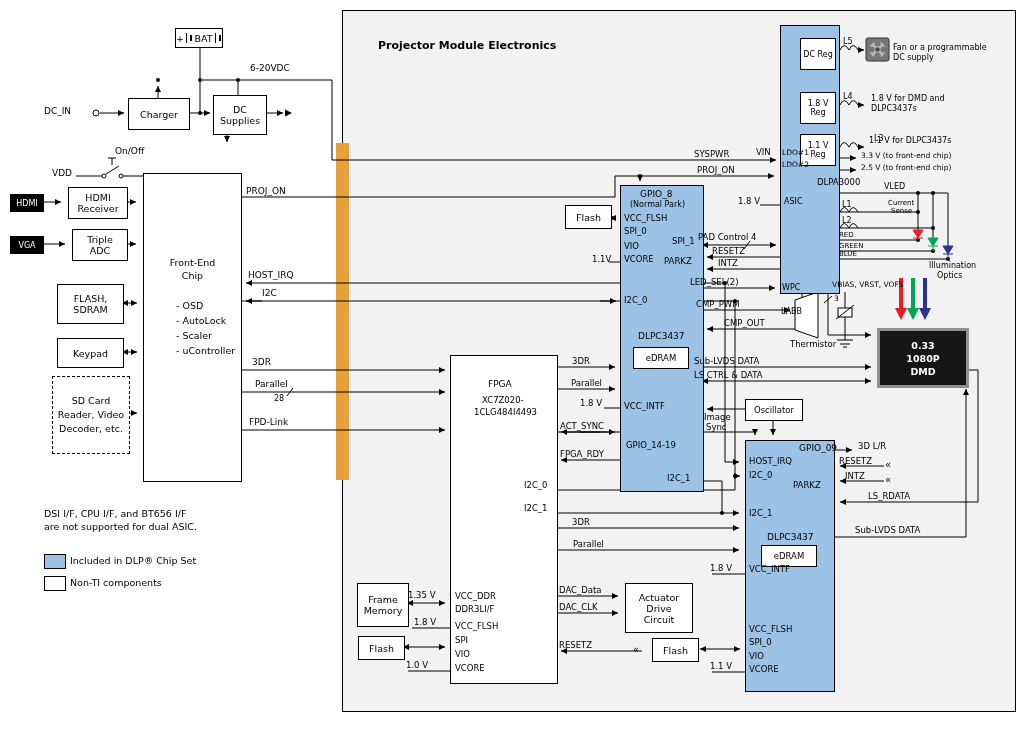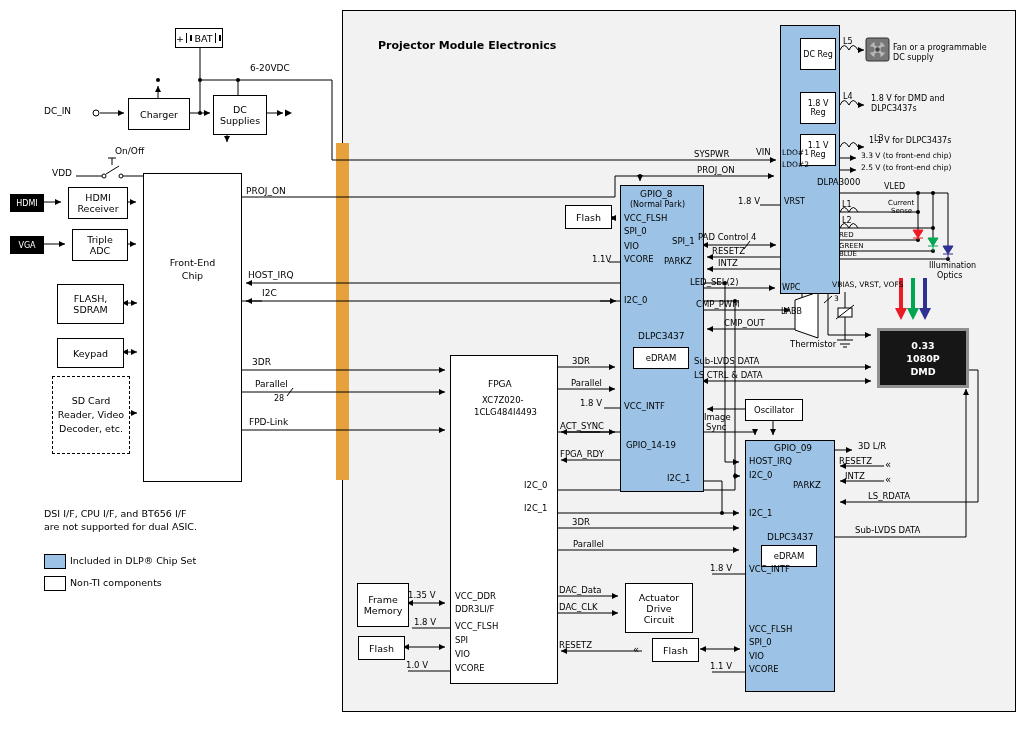--- a/index.html
+++ b/index.html
@@ -239,20 +239,26 @@
       <span>HDMI Receiver</span>
     </div>
   <div class="blk tag" style="left:10px;top:236px;width:32px;height:16px;">
       <span>VGA</span>
     </div>
   <div class="blk" style="left:72px;top:229px;width:54px;height:30px;">
       <span class="wrapnarrow">Triple ADC</span>
     </div>
   <div class="blk fe" style="left:143px;top:173px;width:97px;height:307px;">
     <div class="fet">Front-End Chip</div>
+    <div class="fei">
+      <div>- OSD</div>
+      <div>- AutoLock</div>
+      <div>- Scaler</div>
+      <div>- uController</div>
+    </div>
   </div>
   <div class="blk" style="left:57px;top:284px;width:65px;height:38px;">
       <span>FLASH, SDRAM</span>
     </div>
   <div class="blk" style="left:57px;top:338px;width:65px;height:28px;">
       <span>Keypad</span>
     </div>
   <div class="blk dashed" style="left:52px;top:376px;width:76px;height:76px;">
       <span class="sdtxt">SD Card Reader, Video Decoder, etc.</span>
     </div>
@@ -336,21 +342,21 @@
   <div class="lbl" style="left:751px;top:232px;">4</div>
   <div class="lbl" style="left:712px;top:246px;">RESETZ</div>
   <div class="lbl" style="left:718px;top:258px;">INTZ</div>
   <div class="lbl" style="left:690px;top:277px;">LED_SEL(2)</div>
   <div class="lbl" style="left:696px;top:299px;">CMP_PWM</div>
   <div class="lbl" style="left:724px;top:318px;">CMP_OUT</div>
   <div class="lbl s8" style="left:782px;top:283px;">WPC</div>
   <div class="lbl s8" style="left:781px;top:307px;">LABB</div>
   <div class="lbl" style="left:790px;top:339px;">Thermistor</div>
   <div class="lbl" style="left:783px;top:177px;padding-left:34px;">DLPA3000</div>
-  <div class="lbl s8" style="left:784px;top:197px;">VRST</div>
+  <div class="lbl s8" style="left:784px;top:197px;">ASIC</div>
   <div class="lbl s75" style="left:782px;top:148px;">LDO#1</div>
   <div class="lbl s75" style="left:782px;top:160px;">LDO#2</div>
   <div class="lbl" style="left:738px;top:196px;">1.8 V</div>
   <div class="lbl s8" style="left:843px;top:37px;">L5</div>
   <div class="lbl s8" style="left:843px;top:92px;">L4</div>
   <div class="lbl s8" style="left:843px;top:134px;margin-left:31px;">L3</div>
   <div class="lbl s8" style="left:842px;top:200px;">L1</div>
   <div class="lbl s8" style="left:842px;top:216px;">L2</div>
   <div class="lbl s8" style="left:884px;top:182px;">VLED</div>
   <div class="lbl s7" style="left:888px;top:199px;">Current</div>
@@ -408,21 +414,21 @@
   <div class="lbl" style="left:560px;top:449px;">FPGA_RDY</div>
   <div class="lbl" style="left:524px;top:480px;">I2C_0</div>
   <div class="lbl" style="left:524px;top:503px;">I2C_1</div>
   <div class="lbl" style="left:572px;top:517px;">3DR</div>
   <div class="lbl" style="left:573px;top:539px;">Parallel</div>
   <div class="lbl" style="left:559px;top:585px;">DAC_Data</div>
   <div class="lbl" style="left:559px;top:602px;">DAC_CLK</div>
   <div class="lbl" style="left:559px;top:640px;">RESETZ</div>
   <div class="lbl s10" style="left:633px;top:645px;">«</div>
 
-  <div class="lbl s9" style="left:726px;top:443px;padding-left:48px;">GPIO_09</div>
+  <div class="lbl s9" style="left:751px;top:443px;padding-left:48px;">GPIO_09</div>
   <div class="lbl" style="left:749px;top:456px;">HOST_IRQ</div>
   <div class="lbl" style="left:749px;top:470px;">I2C_0</div>
   <div class="lbl" style="left:793px;top:480px;">PARKZ</div>
   <div class="lbl" style="left:749px;top:508px;">I2C_1</div>
   <div class="lbl s9" style="left:767px;top:532px;">DLPC3437</div>
   <div class="lbl" style="left:749px;top:564px;">VCC_INTF</div>
   <div class="lbl" style="left:749px;top:624px;">VCC_FLSH</div>
   <div class="lbl" style="left:749px;top:637px;">SPI_0</div>
   <div class="lbl" style="left:749px;top:651px;">VIO</div>
   <div class="lbl" style="left:749px;top:664px;">VCORE</div>

